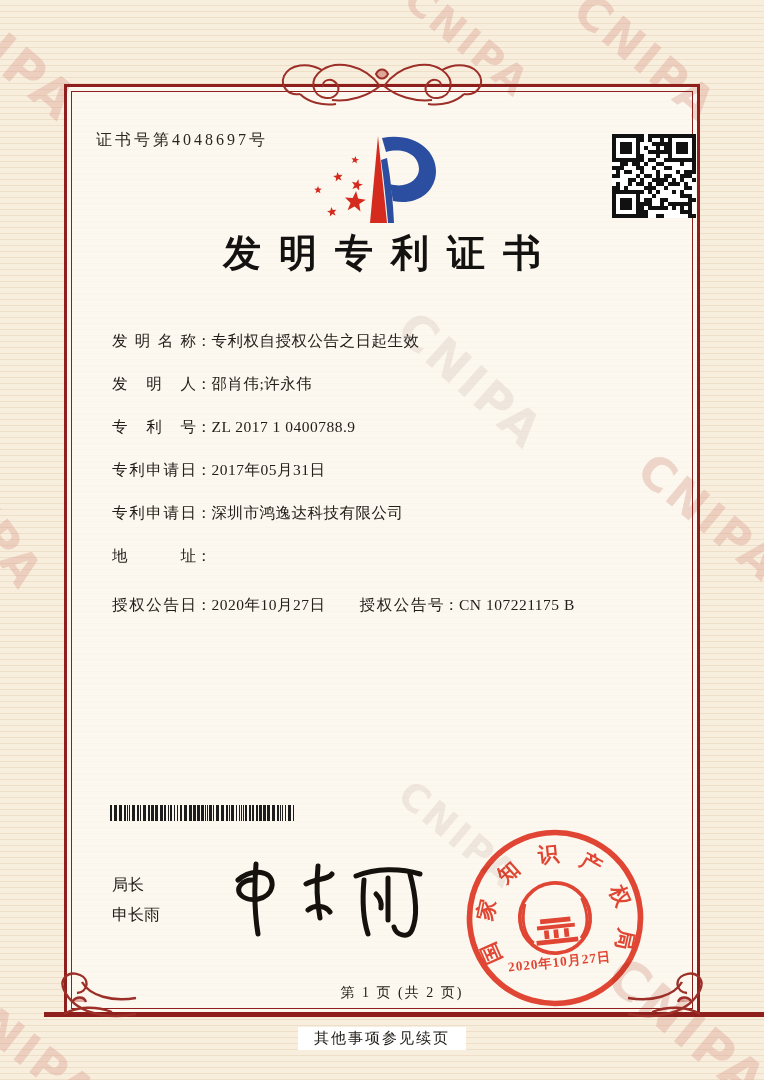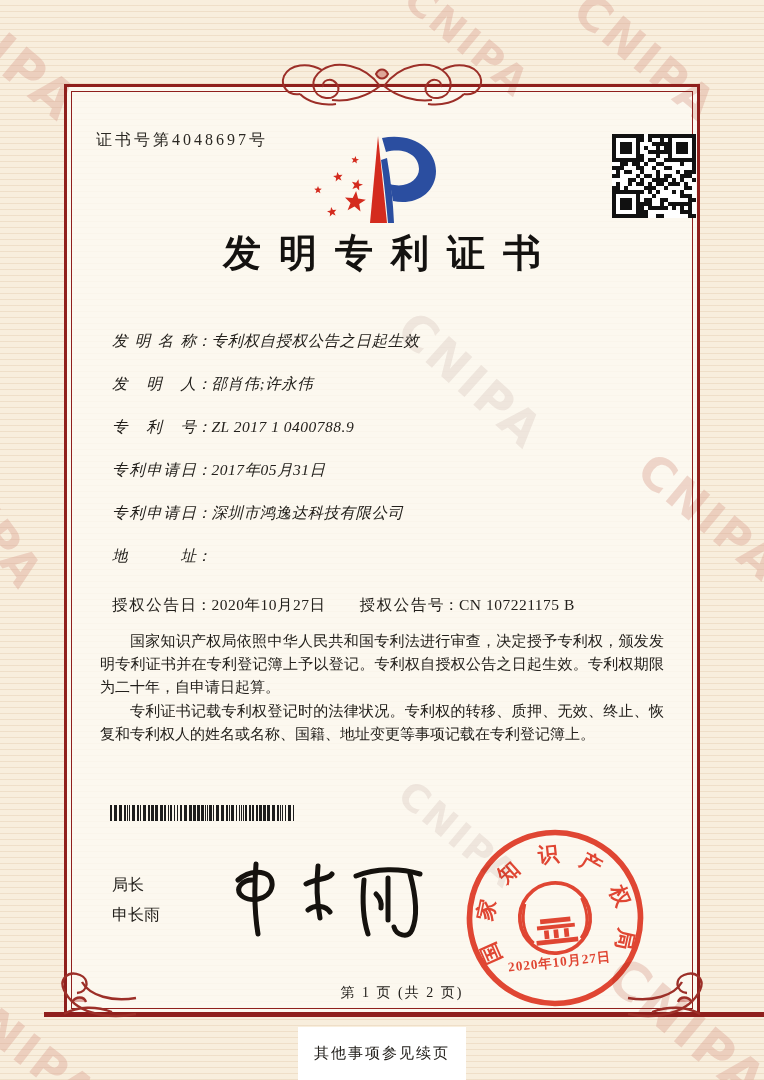--- a/index.html
+++ b/index.html
@@ -27,21 +27,21 @@
   .ornament{position:absolute;z-index:4;}
   .cert-no{position:absolute;left:96px;top:130px;font-size:16px;letter-spacing:3px;
     color:#2b2823;z-index:4;}
   .logo{position:absolute;left:300px;top:130px;z-index:4;}
   .qr{position:absolute;left:612px;top:134px;z-index:4;}
   .title{position:absolute;left:64px;top:228px;width:636px;text-align:center;
     font-size:38px;font-weight:bold;letter-spacing:18px;padding-left:18px;
     box-sizing:border-box;color:#141210;z-index:4;}
   .fields{position:absolute;left:112px;top:330px;width:560px;z-index:4;}
   .frow{display:flex;align-items:flex-start;margin-bottom:22px;
-    font-size:15.5px;line-height:21px;font-style:italic;}
+    font-size:15.5px;line-height:21px;}
   .flabel{display:inline-block;width:84px;text-align:justify;text-align-last:justify;
     flex:none;}
   .fcolon{flex:none;}
   .fvalue{letter-spacing:0.5px;}
   .frow-addr{margin-bottom:6px;}
   .frow-addr .fvalue{width:452px;}
   .grant-row{position:absolute;left:112px;top:594px;display:flex;
     font-size:15.5px;line-height:21px;z-index:4;}
   .grant-row .pair{display:flex;}
   .grant-row .pair2{margin-left:34px;}
@@ -52,21 +52,21 @@
     align-items:stretch;z-index:4;}
   .barcode span{display:block;background:#1d1d1d;}
   .commissioner{position:absolute;left:112px;top:870px;z-index:4;font-size:16px;
     line-height:30px;font-family:"Liberation Sans","DejaVu Sans",sans-serif;}
   .signature{position:absolute;left:218px;top:850px;z-index:4;}
   .seal{position:absolute;left:460px;top:823px;z-index:5;transform:rotate(-6deg);
     opacity:0.9;mix-blend-mode:multiply;}
   .page-info{position:absolute;left:64px;top:984px;width:676px;text-align:center;
     font-size:14px;letter-spacing:2px;z-index:4;}
   .footer-note{position:absolute;left:50%;top:1027px;transform:translateX(-50%);
-    background:#ffffff;padding:17px 16px;font-size:15px;letter-spacing:2px;z-index:6;}
+    background:#ffffff;padding:2px 16px;font-size:15px;letter-spacing:2px;z-index:6;}
 </style>
 </head>
 <body>
 
 <div class="page">
 
   <div class="frame-fill"></div>
 
   <div id="watermarks">
       <div class="watermark" style="left: -55px; top: -35px; transform: rotate(40deg); font-size: 52px;">CNIPA</div>
@@ -330,24 +330,20 @@
         <span class="fcolon">：</span>
         <span class="fvalue">2020年10月27日</span>
     </span>
     <span class="pair pair2">
       <span class="flabel">授权公告号</span>
         <span class="fcolon">：</span>
         <span class="fvalue">CN 107221175 B</span>
     </span>
   </div>
 
-  <div class="body-text">
-    <p>国家知识产权局依照中华人民共和国专利法进行审查，决定授予专利权，颁发发明专利证书并在专利登记簿上予以登记。专利权自授权公告之日起生效。专利权期限为二十年，自申请日起算。</p>
-    <p>专利证书记载专利权登记时的法律状况。专利权的转移、质押、无效、终止、恢复和专利权人的姓名或名称、国籍、地址变更等事项记载在专利登记簿上。</p>
-  </div>
 
   <div class="barcode" id="barcode">
       <span style="width: 2px; margin-right: 2px;"></span>
       <span style="width: 3px; margin-right: 2px;"></span>
       <span style="width: 3px; margin-right: 2px;"></span>
       <span style="width: 2px; margin-right: 1px;"></span>
       <span style="width: 1px; margin-right: 1px;"></span>
       <span style="width: 1px; margin-right: 2px;"></span>
       <span style="width: 3px; margin-right: 2px;"></span>
       <span style="width: 2px; margin-right: 1px;"></span>

